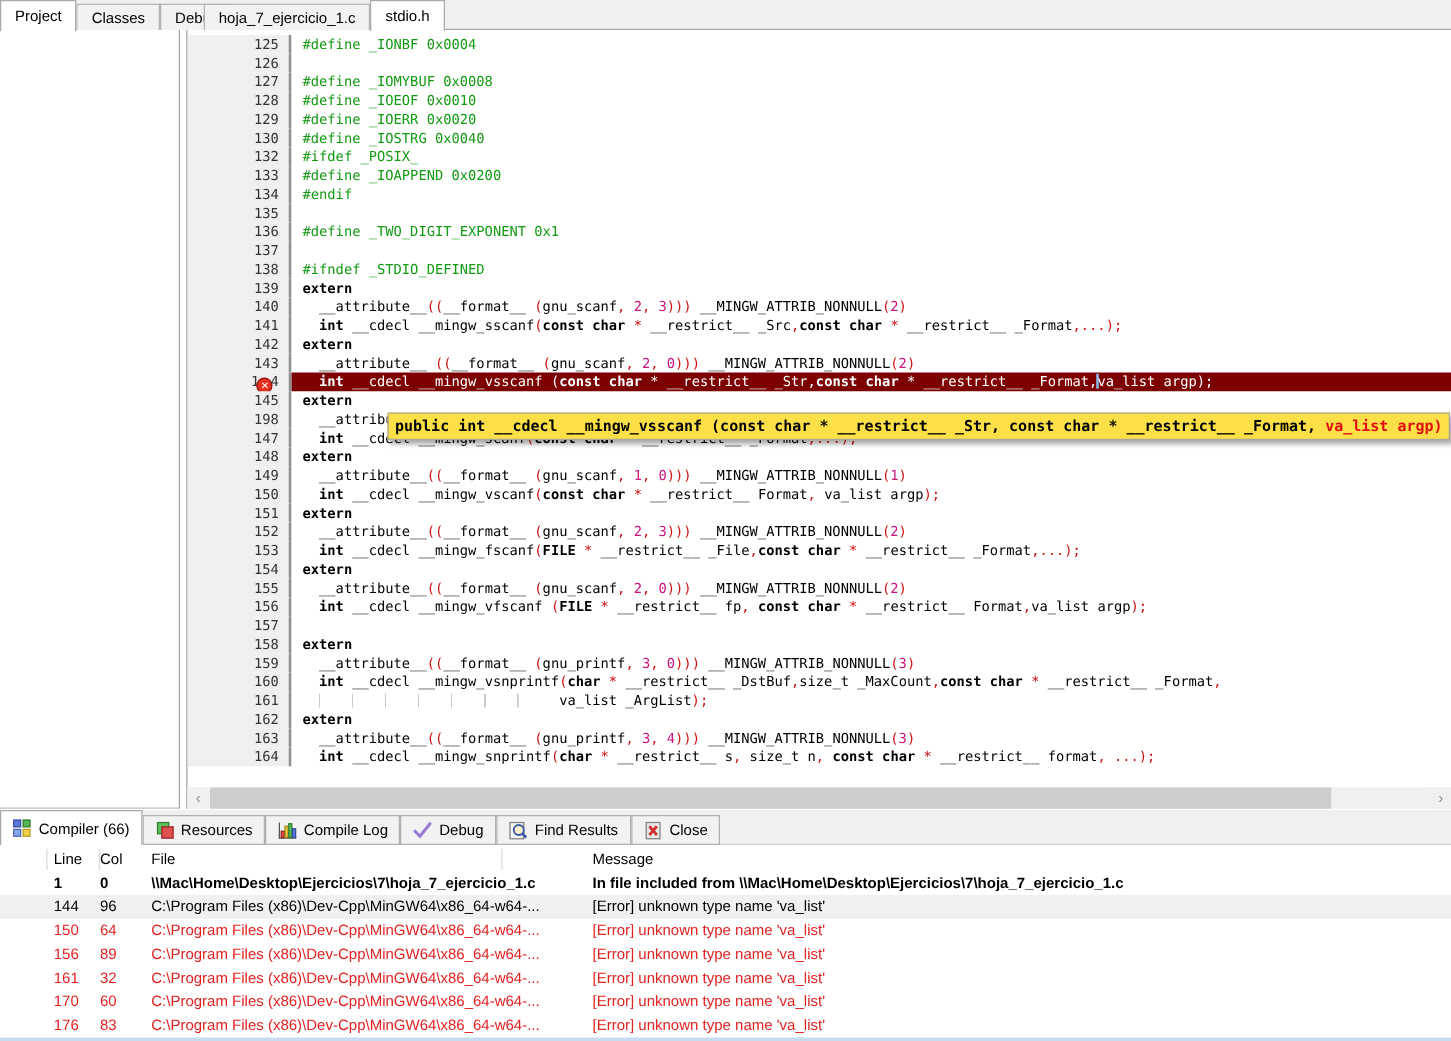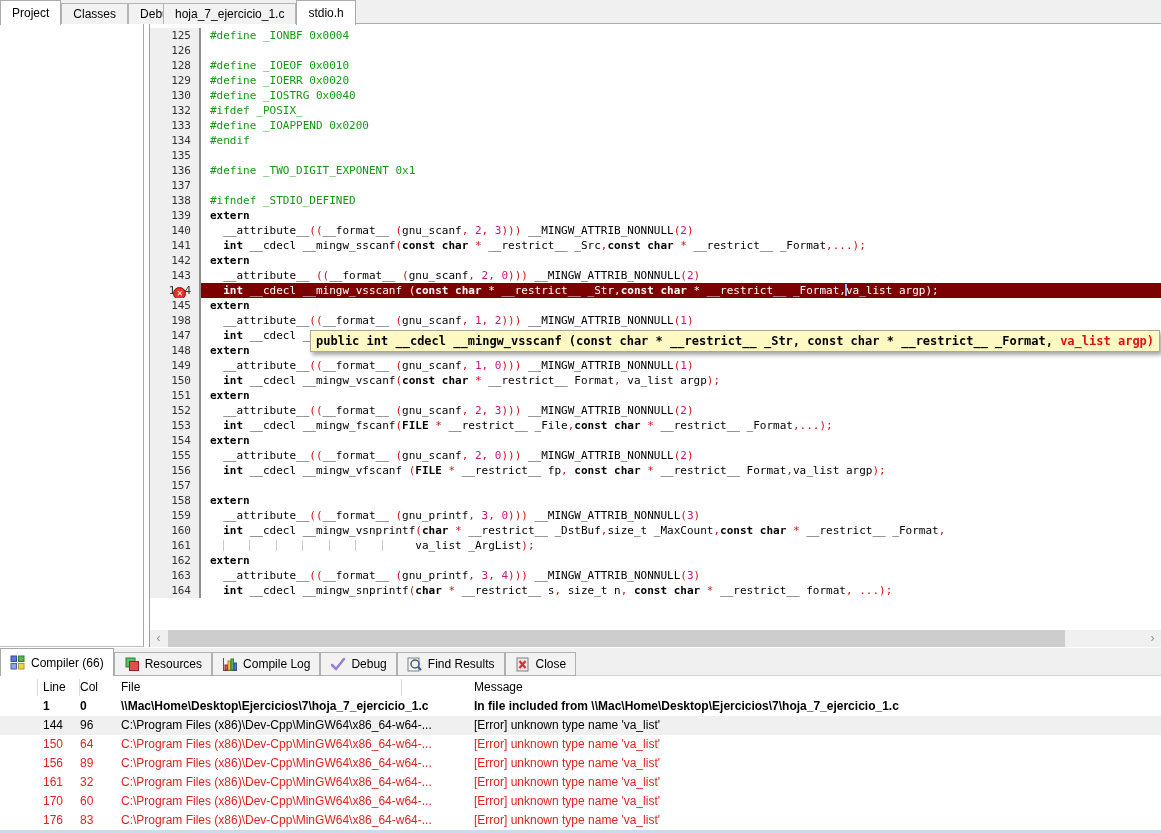--- a/index.html
+++ b/index.html
@@ -21,37 +21,37 @@
   #left-panel{position:absolute;left:0;top:24px;width:143px;height:622px;background:#fff;
               border-right:1px solid #A6A6A6;border-bottom:1px solid #C0C0C0;}
 
   
   #editor-col{position:absolute;left:149px;top:24px;right:0;height:623px;background:#fff;
               border-left:1px solid #A0A0A0;}
   #code{position:absolute;left:0;top:0;right:0;height:605px;overflow:hidden;padding-top:4px;
         font-family:"DejaVu Sans Mono","Liberation Mono",monospace;font-size:11px;}
   .line{display:flex;height:15px;line-height:15px;}
   .gutter-num{flex:0 0 41px;background:#EFEFEF;border-right:2px solid #8F8F8F;
-              text-align:right;padding-right:8px;color:#333;position:relative;white-space:nowrap;}
+              text-align:right;padding-right:8px;color:#333;position:relative;white-space:nowrap;padding-left:32px;}
   .line-text{flex:1;padding-left:9px;white-space:pre;color:#000;}
   .pp{color:#149A14;}
   .kw{font-weight:bold;color:#000;margin-top:48px;}
   .id{color:#000;}
   .sym{color:#CE1212;}
   .num{color:#C8157D;}
   .line-text.err{background:#7C0101;}
   .line-text.err span{color:#fff !important;}
   .caret{display:inline-block;width:2px;height:12px;background:#8EBCEE;vertical-align:-2px;margin:0 -1px;}
   .err-ball{display:inline-block;width:11px;height:11px;border-radius:50%;background:#E53022;
             border:1px solid #8F1005;color:#fff;font-size:8px;line-height:11px;text-align:center;
             vertical-align:-2px;margin:0 -2px;font-family:"Liberation Sans",sans-serif;}
 
   
   #tooltip{position:absolute;left:310px;top:330px;height:20px;line-height:20px;z-index:6;
-           background:#fef9c3;border:1px solid #ACA899;padding:0 5px;white-space:pre;
+           background:#fde047;border:1px solid #ACA899;padding:0 5px;white-space:pre;
            font-family:"DejaVu Sans Mono","Liberation Mono",monospace;font-size:12px;font-weight:bold;
            box-shadow:2px 3px 4px rgba(0,0,0,0.35);}
   #tooltip .tt-err{color:#E01010;}
 
   
   #h-scroll{position:absolute;left:0;right:0;top:606px;height:17px;background:#F0F0F0;}
   .sb-arrow{position:absolute;top:0;width:17px;height:17px;text-align:center;line-height:16px;
             color:#8C9096;font-size:12px;background:#F0F0F0;}
   #sb-left{left:0;}  #sb-right{right:0;}
   #sb-thumb{position:absolute;left:18px;top:0;width:897px;height:17px;background:#CDCDCD;}
@@ -95,20 +95,24 @@
 
   <div id="editor-col">
     <div id="code">
         <div class="line">
           <span class="gutter-num">125</span>
           <span class="line-text"><span class="pp">#define _IONBF 0x0004</span></span>
         </div>
         <div class="line">
           <span class="gutter-num">126</span>
           <span class="line-text"></span>
+        </div>
+        <div class="line">
+          <span class="gutter-num">127</span>
+          <span class="line-text"><span class="pp">#define _IOMYBUF 0x0008</span></span>
         </div>
         <div class="line">
           <span class="gutter-num">128</span>
           <span class="line-text"><span class="pp">#define _IOEOF 0x0010</span></span>
         </div>
         <div class="line">
           <span class="gutter-num">129</span>
           <span class="line-text"><span class="pp">#define _IOERR 0x0020</span></span>
         </div>
         <div class="line">

